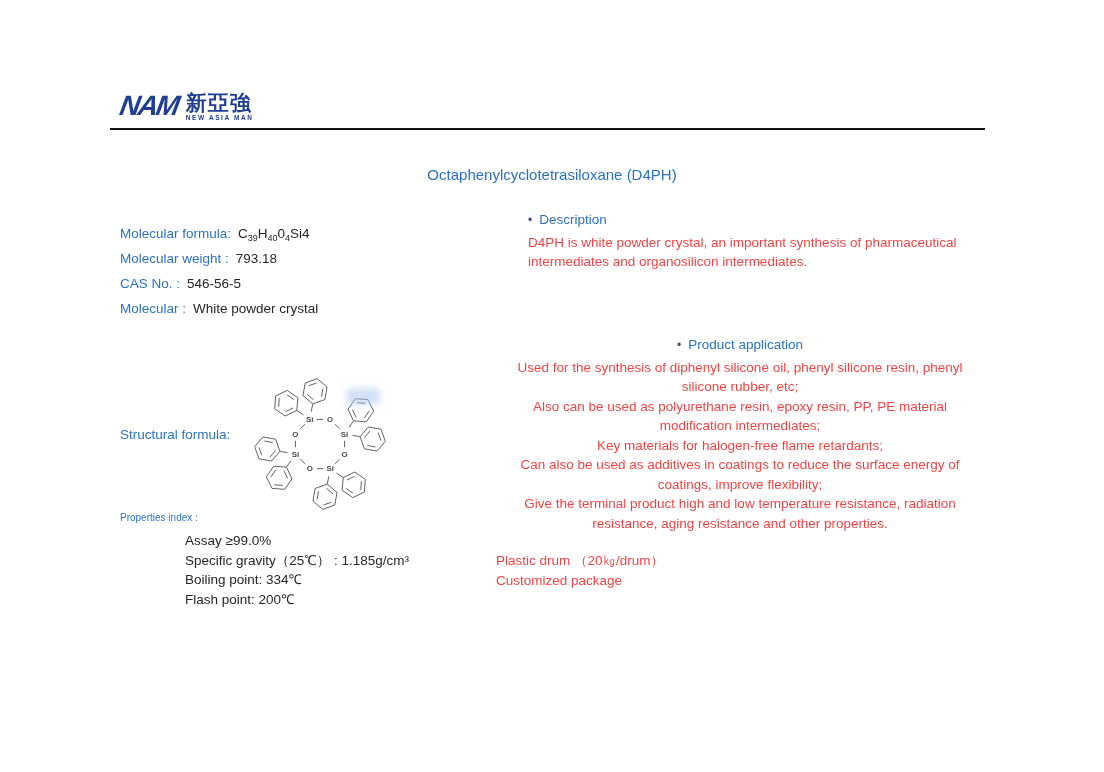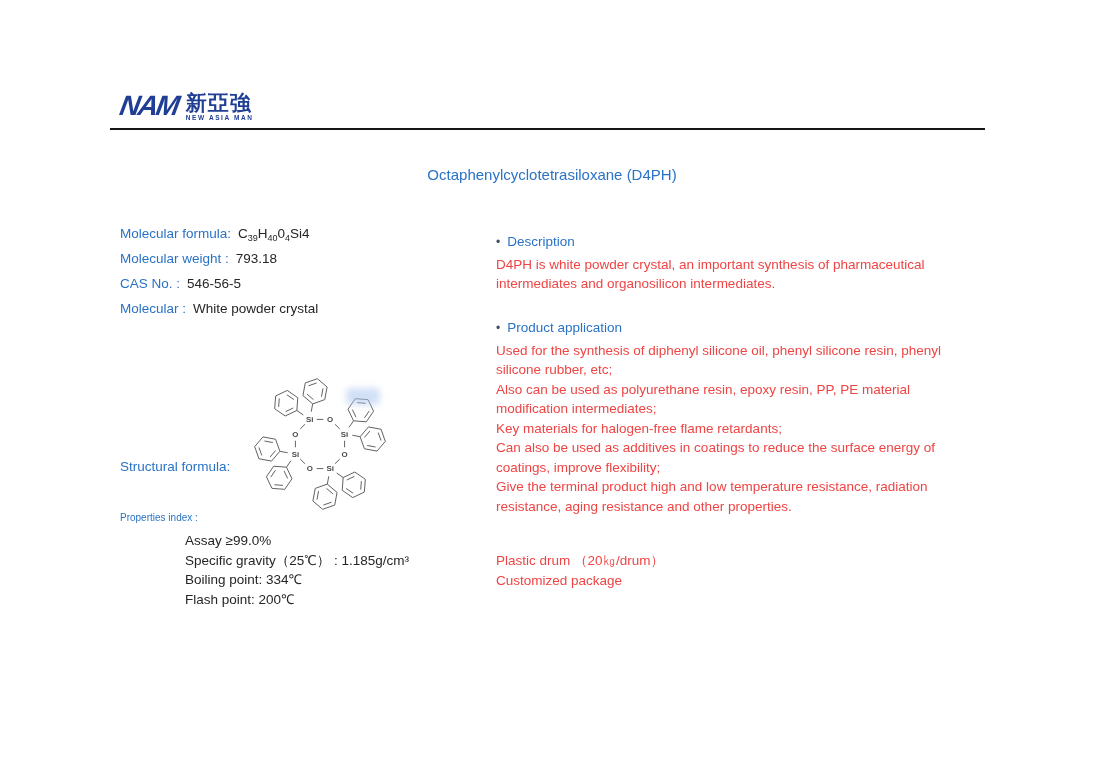--- a/index.html
+++ b/index.html
@@ -27,38 +27,38 @@
   .doc-title {
     position: absolute; left: 0; top: 166px; width: 1104px;
     text-align: center; font-size: 15px; color: #2a72c6;
   }
   
   .specs { position: absolute; left: 120px; top: 221px; width: 372px; }
   .spec-row { height: 25px; line-height: 25px; font-size: 13.5px; white-space: nowrap; }
   .spec-label { color: #2a72c6; }
   .spec-value { color: #262626; margin-left: 7px; }
   sub { font-size: 9px; vertical-align: -3px; line-height: 0; }
-  .structural-label { position: absolute; left: 120px; top: 427px; font-size: 13.5px; color: #2a72c6; margin-top: 32px; }
+  .structural-label { position: absolute; left: 120px; top: 427px; font-size: 13.5px; color: #2a72c6; }
   .structure-box { position: absolute; left: 246px; top: 373px; width: 148px; height: 143px; }
   .structure-box svg line, .structure-box svg polyline { stroke: #5f5f5f; stroke-width: 1; }
   .structure-box svg text {
     font-family: "Liberation Sans", sans-serif; font-size: 8px; font-weight: 700;
     fill: #474747; text-anchor: middle;
   }
   .watermark-smudge {
     position: absolute; left: 346px; top: 388px; width: 34px; height: 17px;
     background: rgba(173, 199, 238, 0.55); border-radius: 5px; filter: blur(3px);
   }
   
   .properties-heading { position: absolute; left: 120px; top: 512px; font-size: 10px; color: #2a72c6; }
   .properties-list { position: absolute; left: 185px; top: 531px; font-size: 13.5px; line-height: 19.6px; color: #262626; }
   
   .section { position: absolute; left: 496px; width: 488px; font-size: 13.5px; line-height: 19.5px; }
-  .section-description { top: 232px; }
-  .section-application { top: 318px; }
+  .section-description { top: 210px; margin-left: 32px; }
+  .section-application { top: 335px; text-align: center; }
   .section-packaging   { top: 551px; }
   .section-heading { color: #2a72c6; margin-bottom: 2px; line-height: 19.5px; }
   .bullet { color: #3f4e63; font-size: 12px; margin-right: 7px; }
   .section-body { color: #ef4444; }
   .section-body div { line-height: 19.5px; }
 </style>
 </head>
 <body>
 
 <div class="page">

